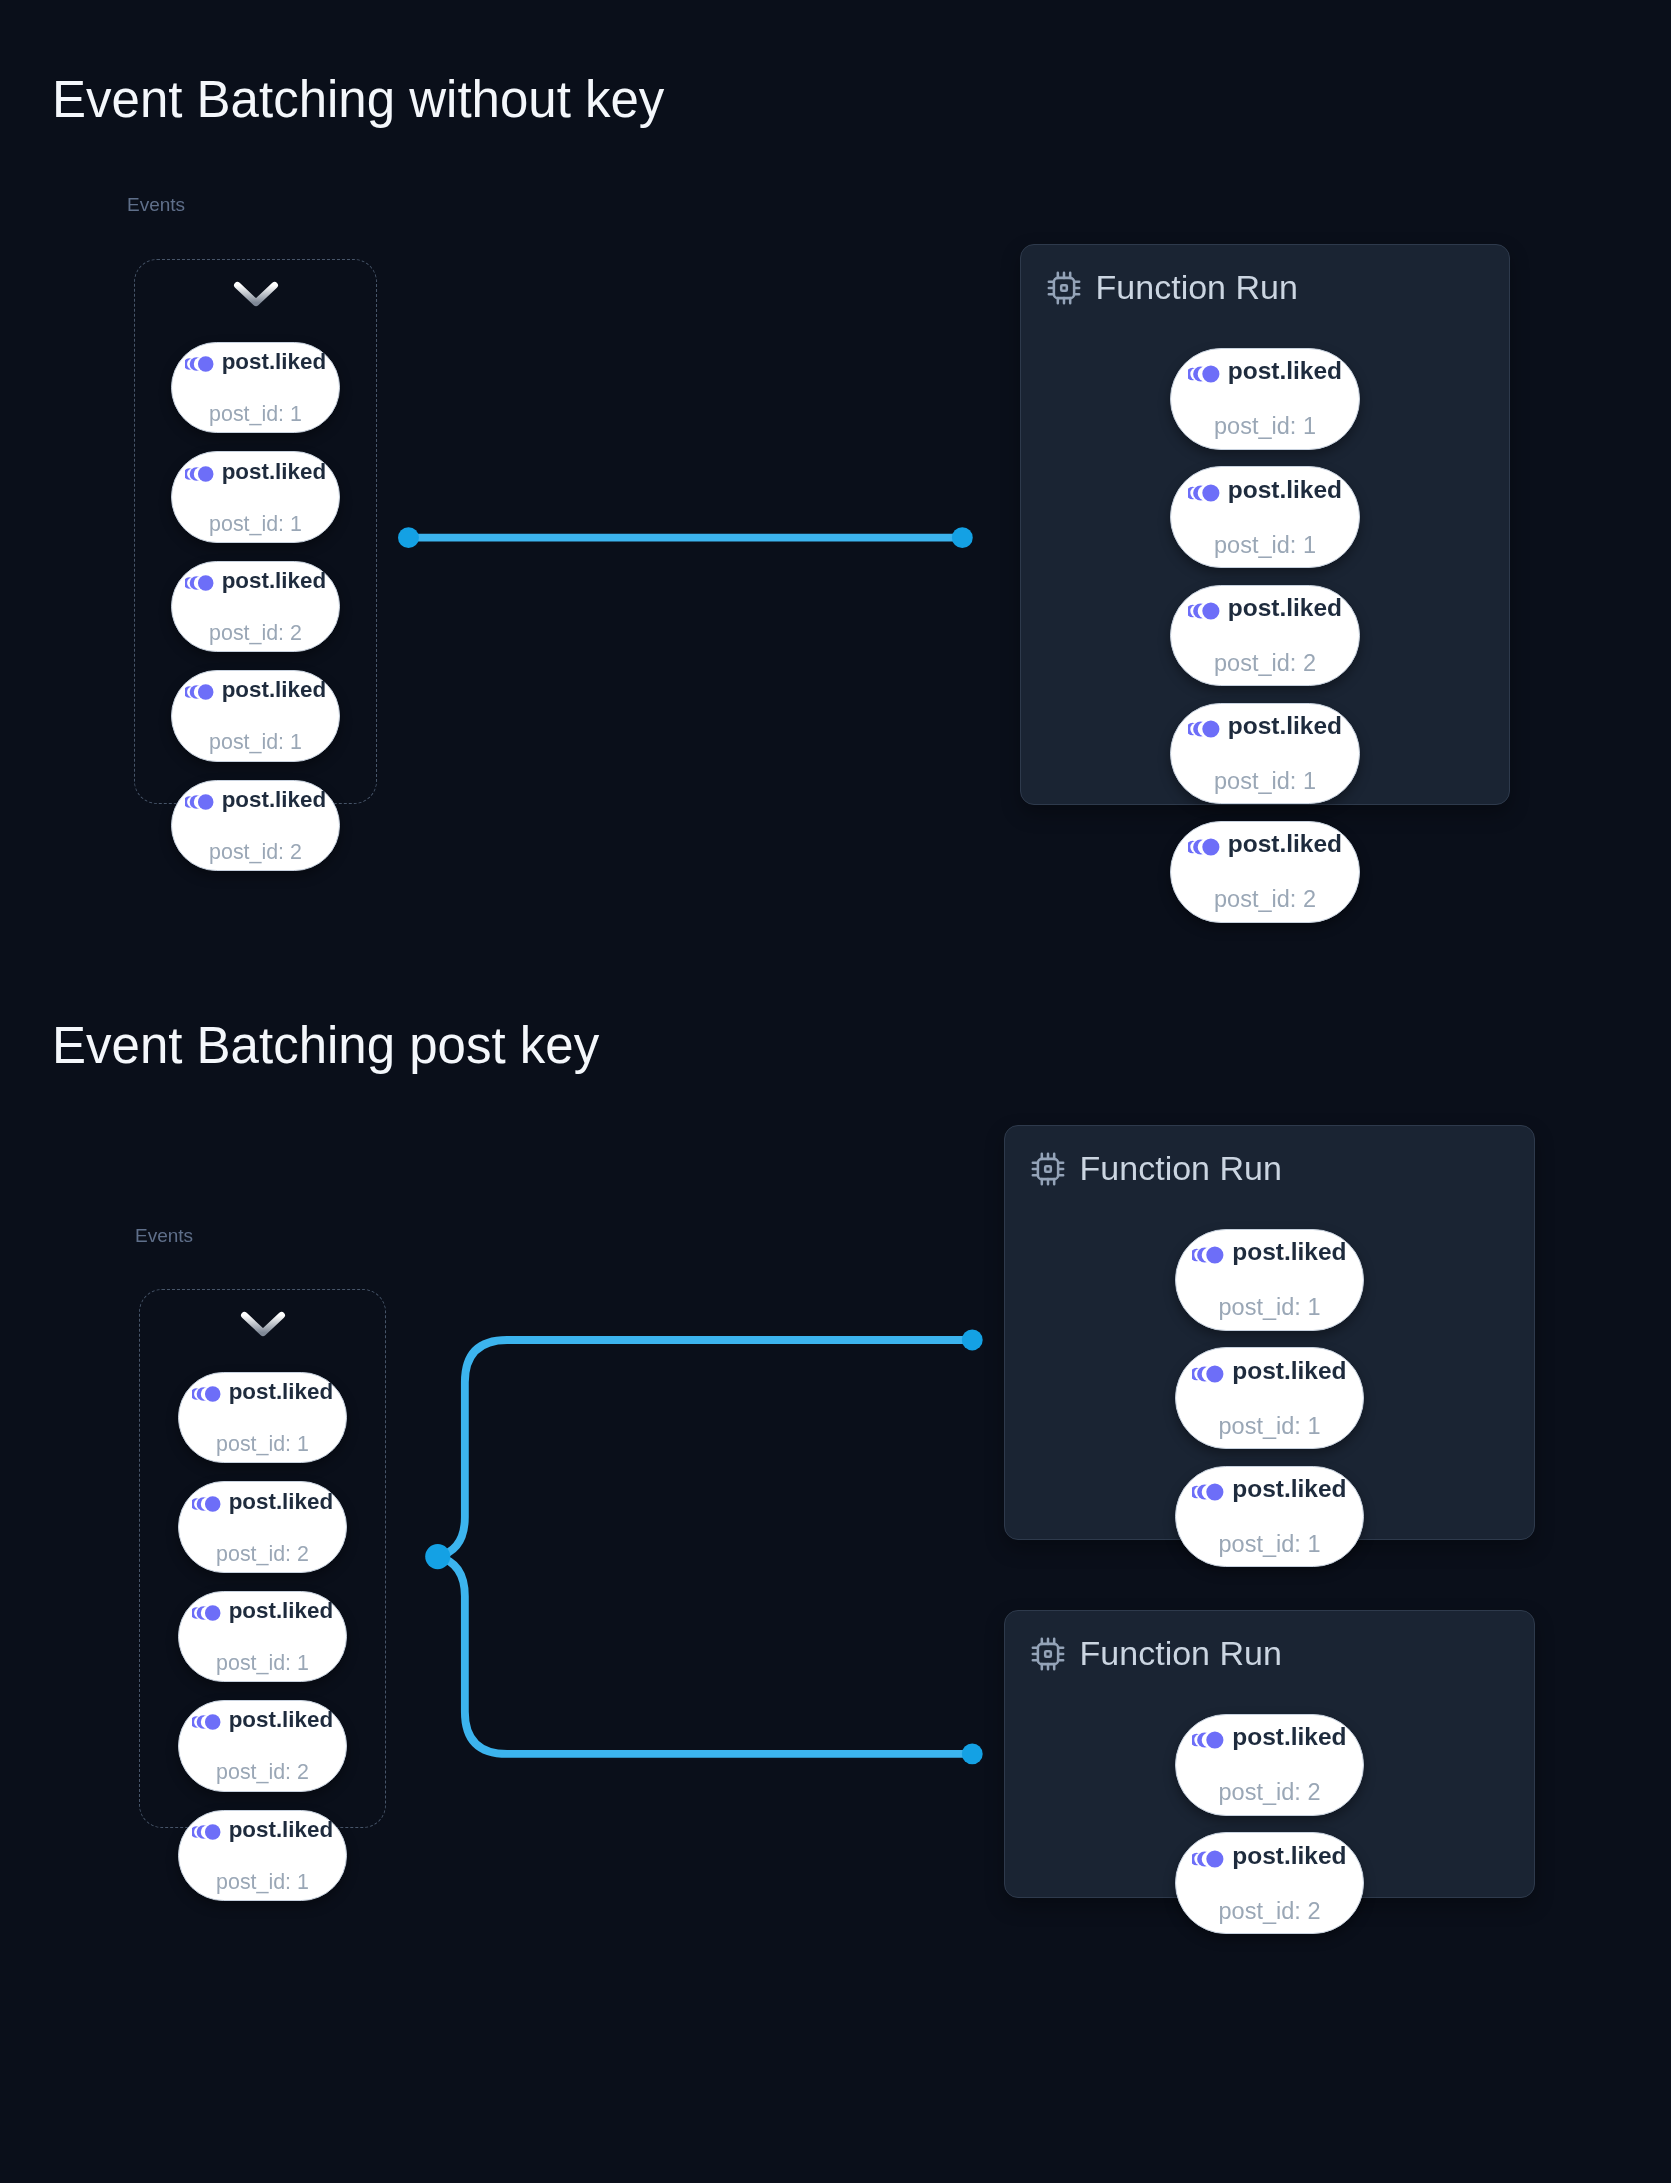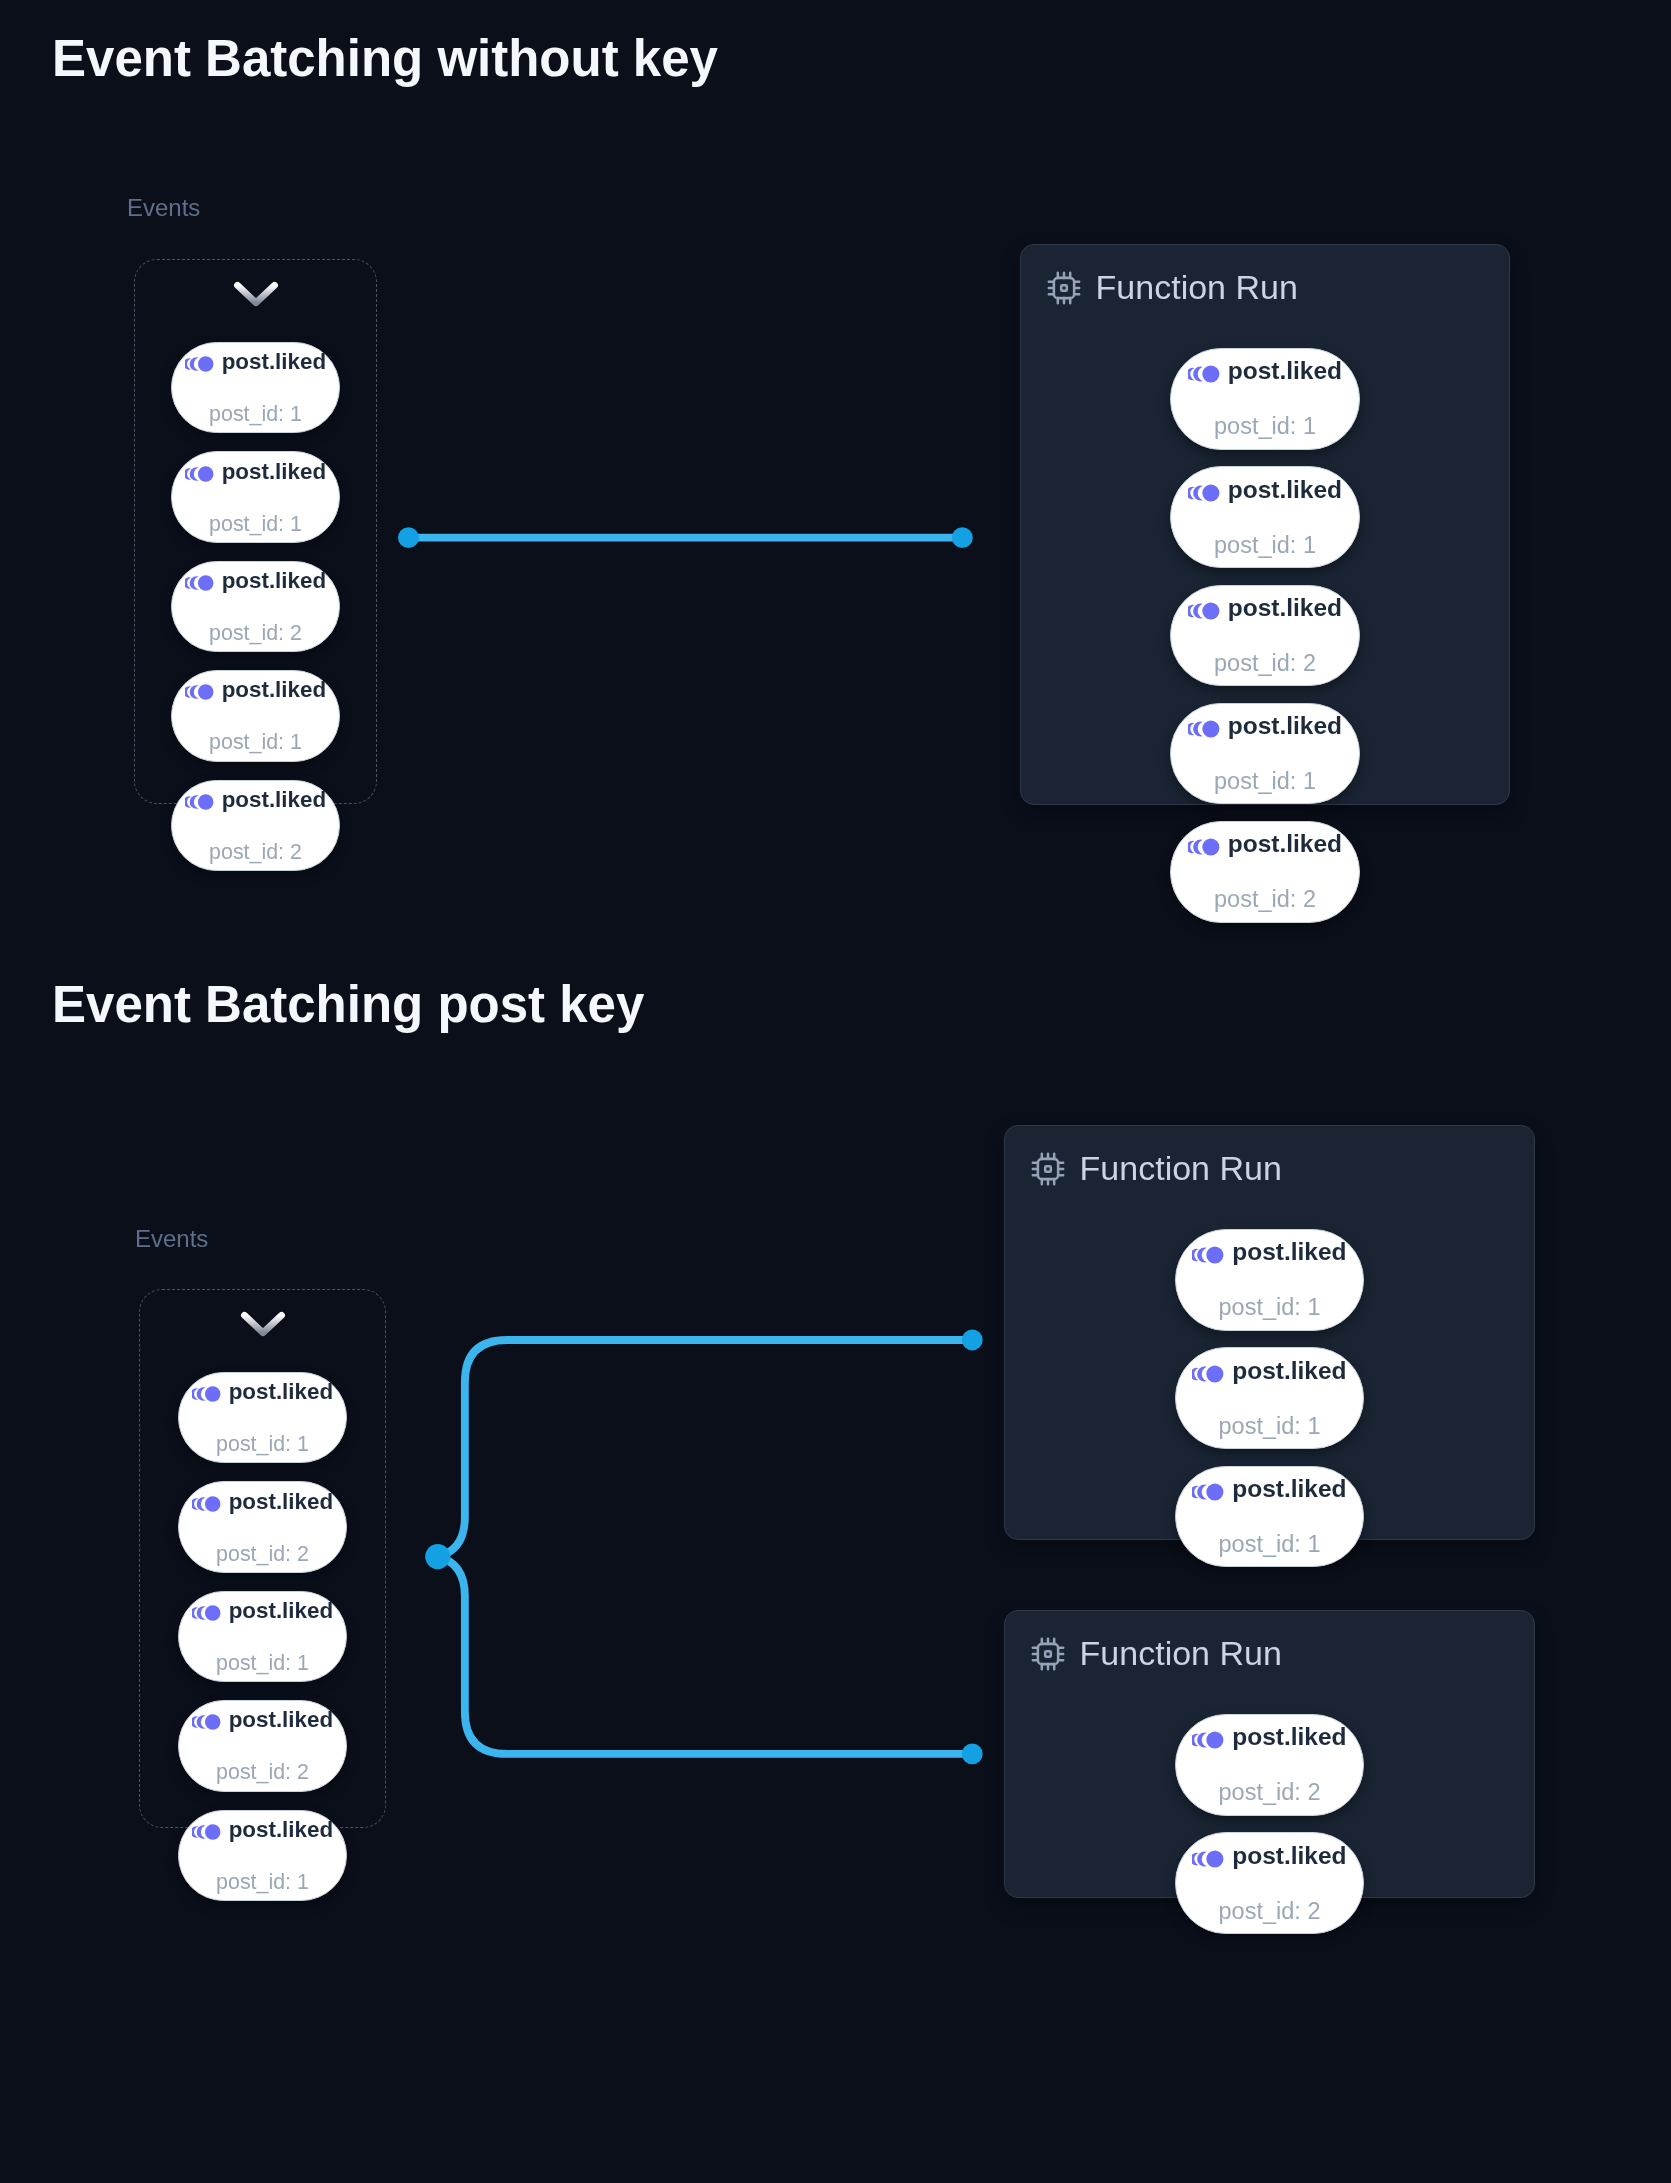--- a/index.html
+++ b/index.html
@@ -14,25 +14,25 @@
   body{
     background:var(--page-bg);
     font-family:"Liberation Sans","DejaVu Sans",sans-serif;
     position:relative;overflow:hidden;
   }
   .wires{position:absolute;left:0;top:0;width:1672px;height:2183px;pointer-events:none;}
   .wire{stroke:var(--accent-line);stroke-width:15;fill:none;stroke-linecap:round;}
   .wire-dot{fill:var(--dot-blue);}
   .title{
     position:absolute;left:52px;
-    font-size:51px;font-weight:700;color:var(--title-color);
-    letter-spacing:0;white-space:nowrap;
+    font-size:51px;font-weight:400;color:var(--title-color);
+    letter-spacing:0;white-space:nowrap;margin-top:41px;
   }
   .events-label{
-    position:absolute;font-size:24px;color:var(--label-muted);
+    position:absolute;font-size:19px;color:var(--label-muted);
     font-weight:400;white-space:nowrap;
   }
   .events-box{
     position:absolute;border:1.6px dashed var(--dashed-border);
     border-radius:23px;display:flex;flex-direction:column;align-items:center;
   }
   .chevron{width:50px;height:31px;margin-top:19px;flex:none;}
   .pill-list{display:flex;flex-direction:column;align-items:center;gap:18px;}
   .events-box .pill-list{margin-top:32px;}
   .pill{

